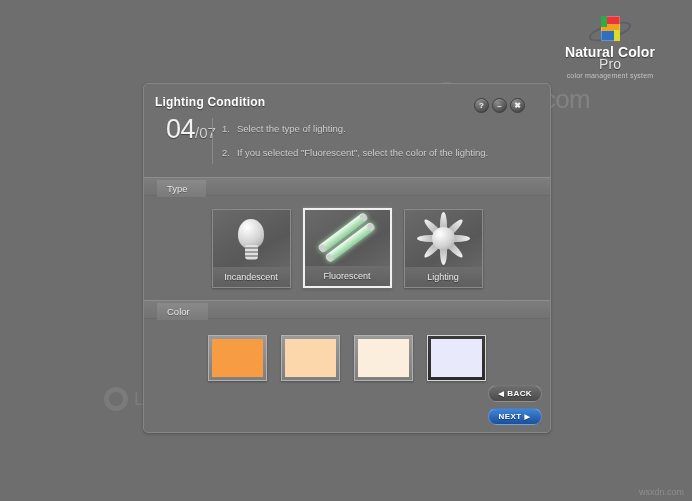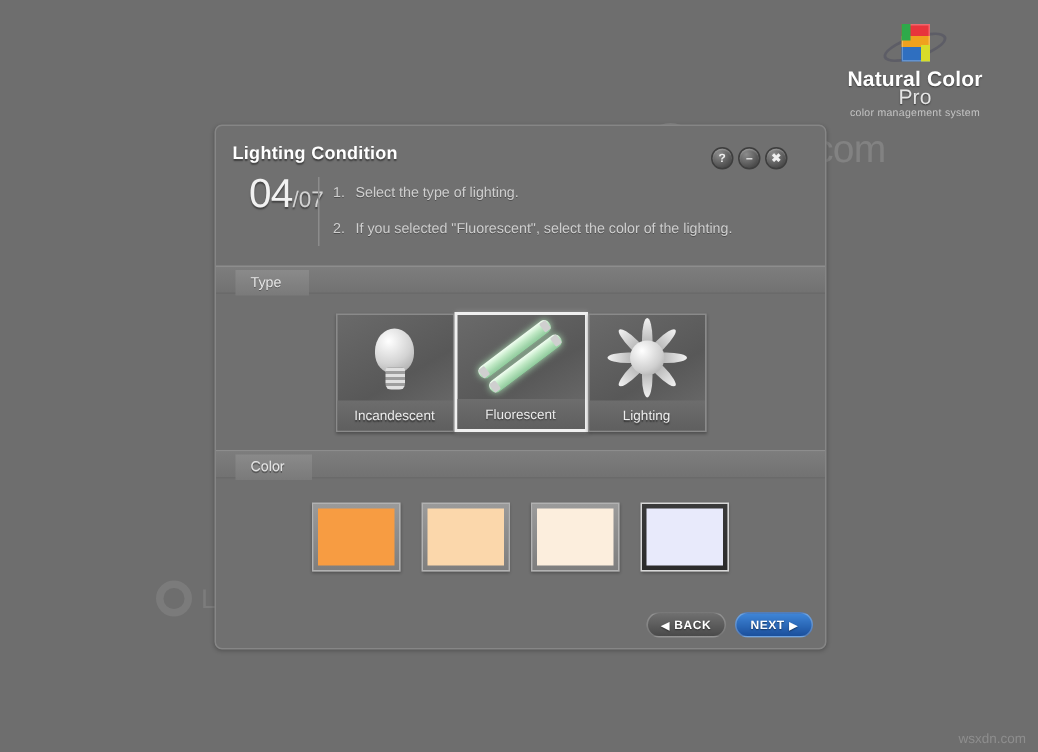--- a/index.html
+++ b/index.html
@@ -164,21 +164,21 @@
     background: linear-gradient(#8a8a8a, #7a7a7a);
     text-shadow: 0 1px 0 rgba(0,0,0,.3);
   }
   .section-body {
     display: flex;
     justify-content: center;
     align-items: center;
   }
 
   
-  #type-body { height: 104px; gap: 0; }
+  #type-body { height: 104px; gap: 12px; }
   .tile {
     width: 79px; height: 79px;
     background: linear-gradient(150deg, #6a6a6a, #585858 55%, #6f6f6f);
     border: 1px solid #8a8a8a;
     box-sizing: border-box;
     position: relative;
     box-shadow: 0 1px 2px rgba(0,0,0,.3);
   }
   .tile.selected {
     width: 89px; height: 80px;
@@ -281,20 +281,21 @@
     border: 1px solid #d8d8d8;
   }
   .swatch-fill { width: 100%; height: 100%; }
 
   
   #nav {
     position: absolute;
     right: 8px; bottom: 7px;
     display: flex;
     gap: 6px;
+    flex-direction: column;
   }
   .nav-btn {
     display: flex;
     align-items: center;
     gap: 3px;
     height: 17px;
     padding: 0 9px;
     border-radius: 9px;
     font-size: 8px;
     font-weight: bold;

